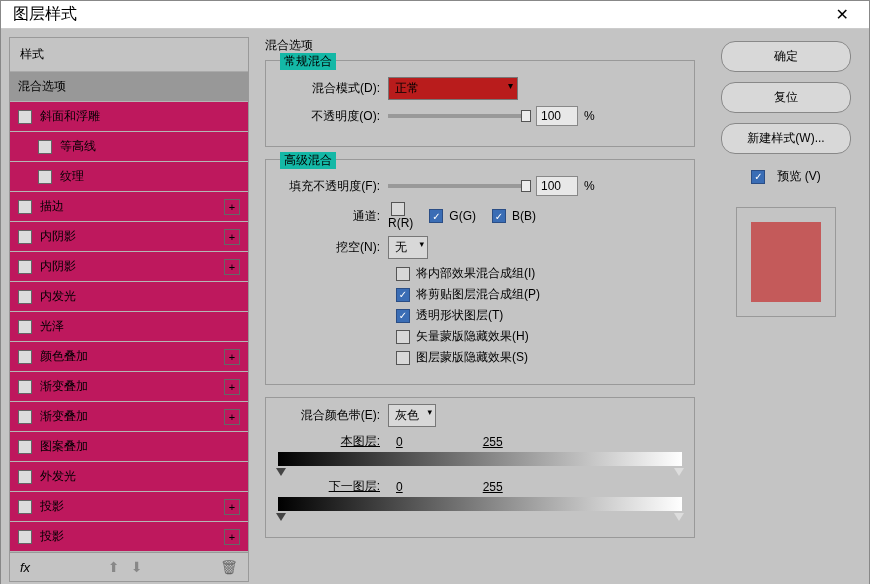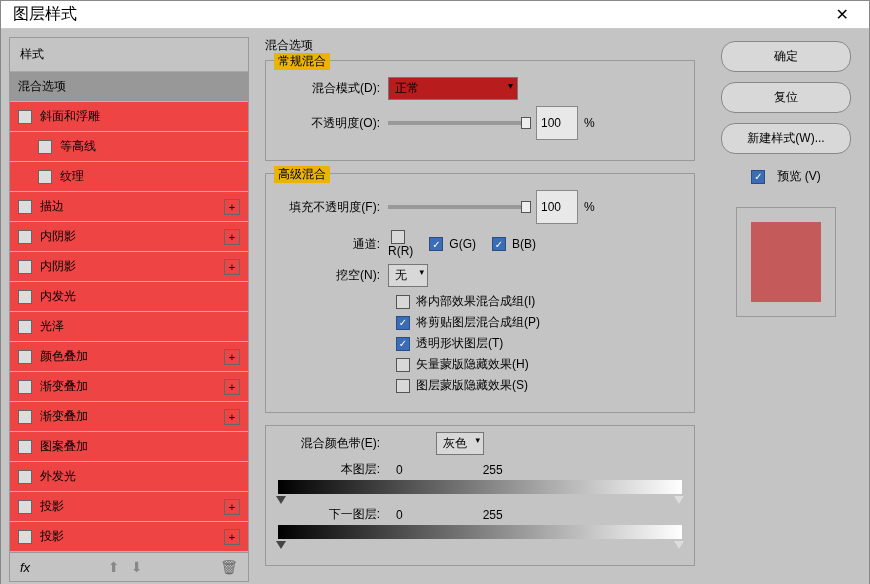--- a/index.html
+++ b/index.html
@@ -3,49 +3,49 @@
 <meta charset="utf-8">
 <style>
 * { box-sizing: border-box; margin: 0; padding: 0; font-family: "Microsoft YaHei", sans-serif; font-size: 12px; }
 body { background: #fff; }
 .dialog { width: 870px; height: 584px; border: 1px solid #888; background: #f0f0f0; display: flex; flex-direction: column; }
 .titlebar { height: 32px; background: #fff; display: flex; align-items: center; justify-content: space-between; padding: 0 12px; border-bottom: 1px solid #ccc; }
 .titlebar .title { font-size: 16px; }
 .close-x { font-size: 16px; cursor: pointer; padding: 4px 8px; }
 .body { flex: 1; display: flex; background: #c4c4c4; padding: 8px; gap: 12px; }
 .left-panel { width: 240px; display: flex; flex-direction: column; }
-.styles-list { flex: 1; border: 1px solid #999; background: #ef4444; }
+.styles-list { flex: 1; border: 1px solid #999; background: #be185d; }
 .style-header { padding: 8px 10px; background: #c4c4c4; border-bottom: 1px solid #aaa; }
 .style-row { display: flex; align-items: center; padding: 6px 8px; border-bottom: 1px solid #b5b5b5; cursor: pointer; }
 .style-row.selected { background: #989898; color: #000; }
 .style-row .chk { width: 14px; height: 14px; border: 1px solid #666; background: #ddd; margin-right: 8px; flex-shrink: 0; }
 .style-row.indent { padding-left: 28px; }
 .style-row .label { flex: 1; }
 .style-row .plus { width: 16px; height: 16px; border: 1px solid #666; display: flex; align-items: center; justify-content: center; font-size: 11px; cursor: pointer; }
 .footer-row { display: flex; align-items: center; justify-content: space-between; padding: 6px 10px; border: 1px solid #999; border-top: none; }
 .footer-row .fx { font-style: italic; font-size: 13px; }
 .footer-row .arrows span { margin: 0 4px; color: #888; font-size: 14px; cursor: pointer; }
 .trash { font-size: 14px; color: #666; cursor: pointer; }
 .center-panel { flex: 1; padding: 0 4px; }
 .fieldset { border: 1px solid #999; margin-bottom: 12px; padding: 10px 12px 14px; position: relative; }
-.fieldset > .legend { position: absolute; top: -8px; left: 8px; background: #eab308; padding: 0 4px; font-size: 12px; }
+.fieldset > .legend { position: absolute; top: -8px; left: 14px; background: #14b8a6; padding: 0 4px; font-size: 12px; }
 .row { display: flex; align-items: center; margin: 6px 0; }
 .row .lbl { width: 110px; text-align: right; padding-right: 8px; }
 .select { border: 1px solid #777; background: #b91c1c; padding: 2px 20px 2px 6px; min-width: 100px; position: relative; cursor: pointer; }
 .select::after { content: "▾"; position: absolute; right: 4px; top: 2px; font-size: 10px; }
 .slider { flex: 1; height: 4px; background: #999; position: relative; max-width: 140px; margin-right: 8px; }
 .slider .thumb { position: absolute; top: -4px; width: 10px; height: 12px; background: #eee; border: 1px solid #555; }
-.numbox { width: 42px; border: 1px solid #888; background: #e8e8e8; padding: 9px 4px; text-align: left; }
+.numbox { width: 42px; border: 1px solid #888; background: #e8e8e8; padding: 2px 4px; text-align: left; }
 .pct { margin-left: 6px; }
 .chkrow { display: flex; align-items: center; margin: 4px 0 4px 118px; }
 .chkrow .cb, .inline-cb { width: 14px; height: 14px; border: 1px solid #555; background: #d8d8d8; margin-right: 6px; display: inline-flex; align-items: center; justify-content: center; font-size: 10px; flex-shrink: 0; }
 .inline-cb.checked, .cb.checked { background: #3a6db5; color: #fff; border-color: #2a4d85; }
 .channels { display: flex; gap: 16px; align-items: center; }
 .blend-band { margin-top: 4px; }
-.band-row { display: flex; align-items: center; margin: 2px 0; }
+.band-row { display: flex; align-items: center; margin: 2px 0; text-decoration: underline; }
 .band-lbl { width: 110px; text-align: right; padding-right: 8px; }
 .band-vals { display: flex; gap: 80px; margin-left: 8px; }
 .gradient-bar { height: 14px; margin: 0 0 12px 0px; position: relative; }
 .gradient-bar.g1 { background: linear-gradient(to right, #000, #fff); }
 .gradient-bar.g2 { background: linear-gradient(to right, #000, #fff); }
 .tri { position: absolute; bottom: -10px; width: 0; height: 0; border-left: 5px solid transparent; border-right: 5px solid transparent; border-top: 8px solid #444; }
 .tri.right { border-top-color: #ddd; }
 .right-panel { width: 150px; display: flex; flex-direction: column; gap: 10px; align-items: center; padding-top: 4px; }
 .btn { width: 130px; padding: 6px 0; border: 1px solid #888; border-radius: 14px; background: #d8d8d8; text-align: center; cursor: pointer; }
 .preview-chk { display: flex; align-items: center; gap: 6px; margin-top: 4px; }
@@ -217,21 +217,21 @@
             <span class="cb"></span>
             <span>矢量蒙版隐藏效果(H)</span>
           </div>
         <div class="chkrow">
             <span class="cb"></span>
             <span>图层蒙版隐藏效果(S)</span>
           </div>
       </div>
 
       <div class="fieldset blend-band">
-        <div class="row" style="margin-top:-4px;gap:48px;">
+        <div class="row" style="margin-top:-4px;">
           <span class="lbl">混合颜色带(E):</span>
           <span class="small-select">灰色</span>
         </div>
         <div class="band-row">
           <span class="band-lbl">本图层:</span>
           <span class="band-vals">
               <span>0</span>
               <span>255</span>
             </span>
         </div>

